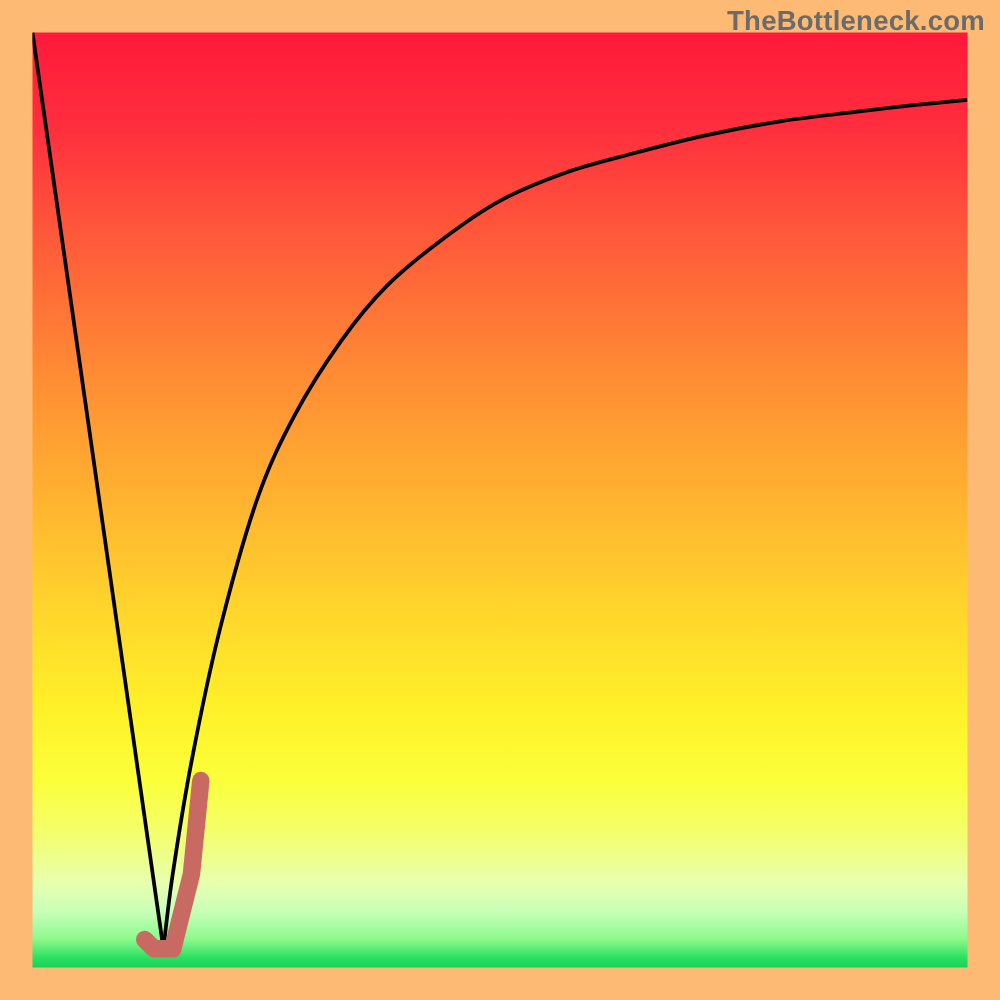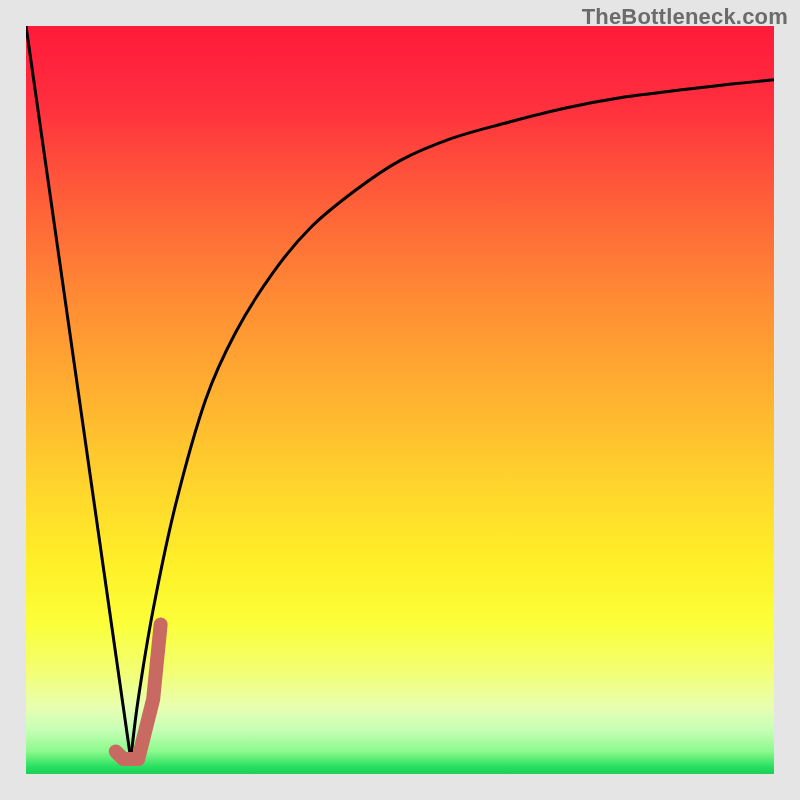--- a/index.html
+++ b/index.html
@@ -7,21 +7,21 @@
     padding: 0;
     width: 800px;
     height: 800px;
     background: #000;
     overflow: hidden;
   }
   .frame {
     position: relative;
     width: 800px;
     height: 800px;
-    background: #e5e5e5;
+    background: #fdba74;
   }
   .plot {
     position: absolute;
     left: 26px;
     top: 26px;
     width: 748px;
     height: 748px;
   }
   .gradient-bg {
     position: absolute;

